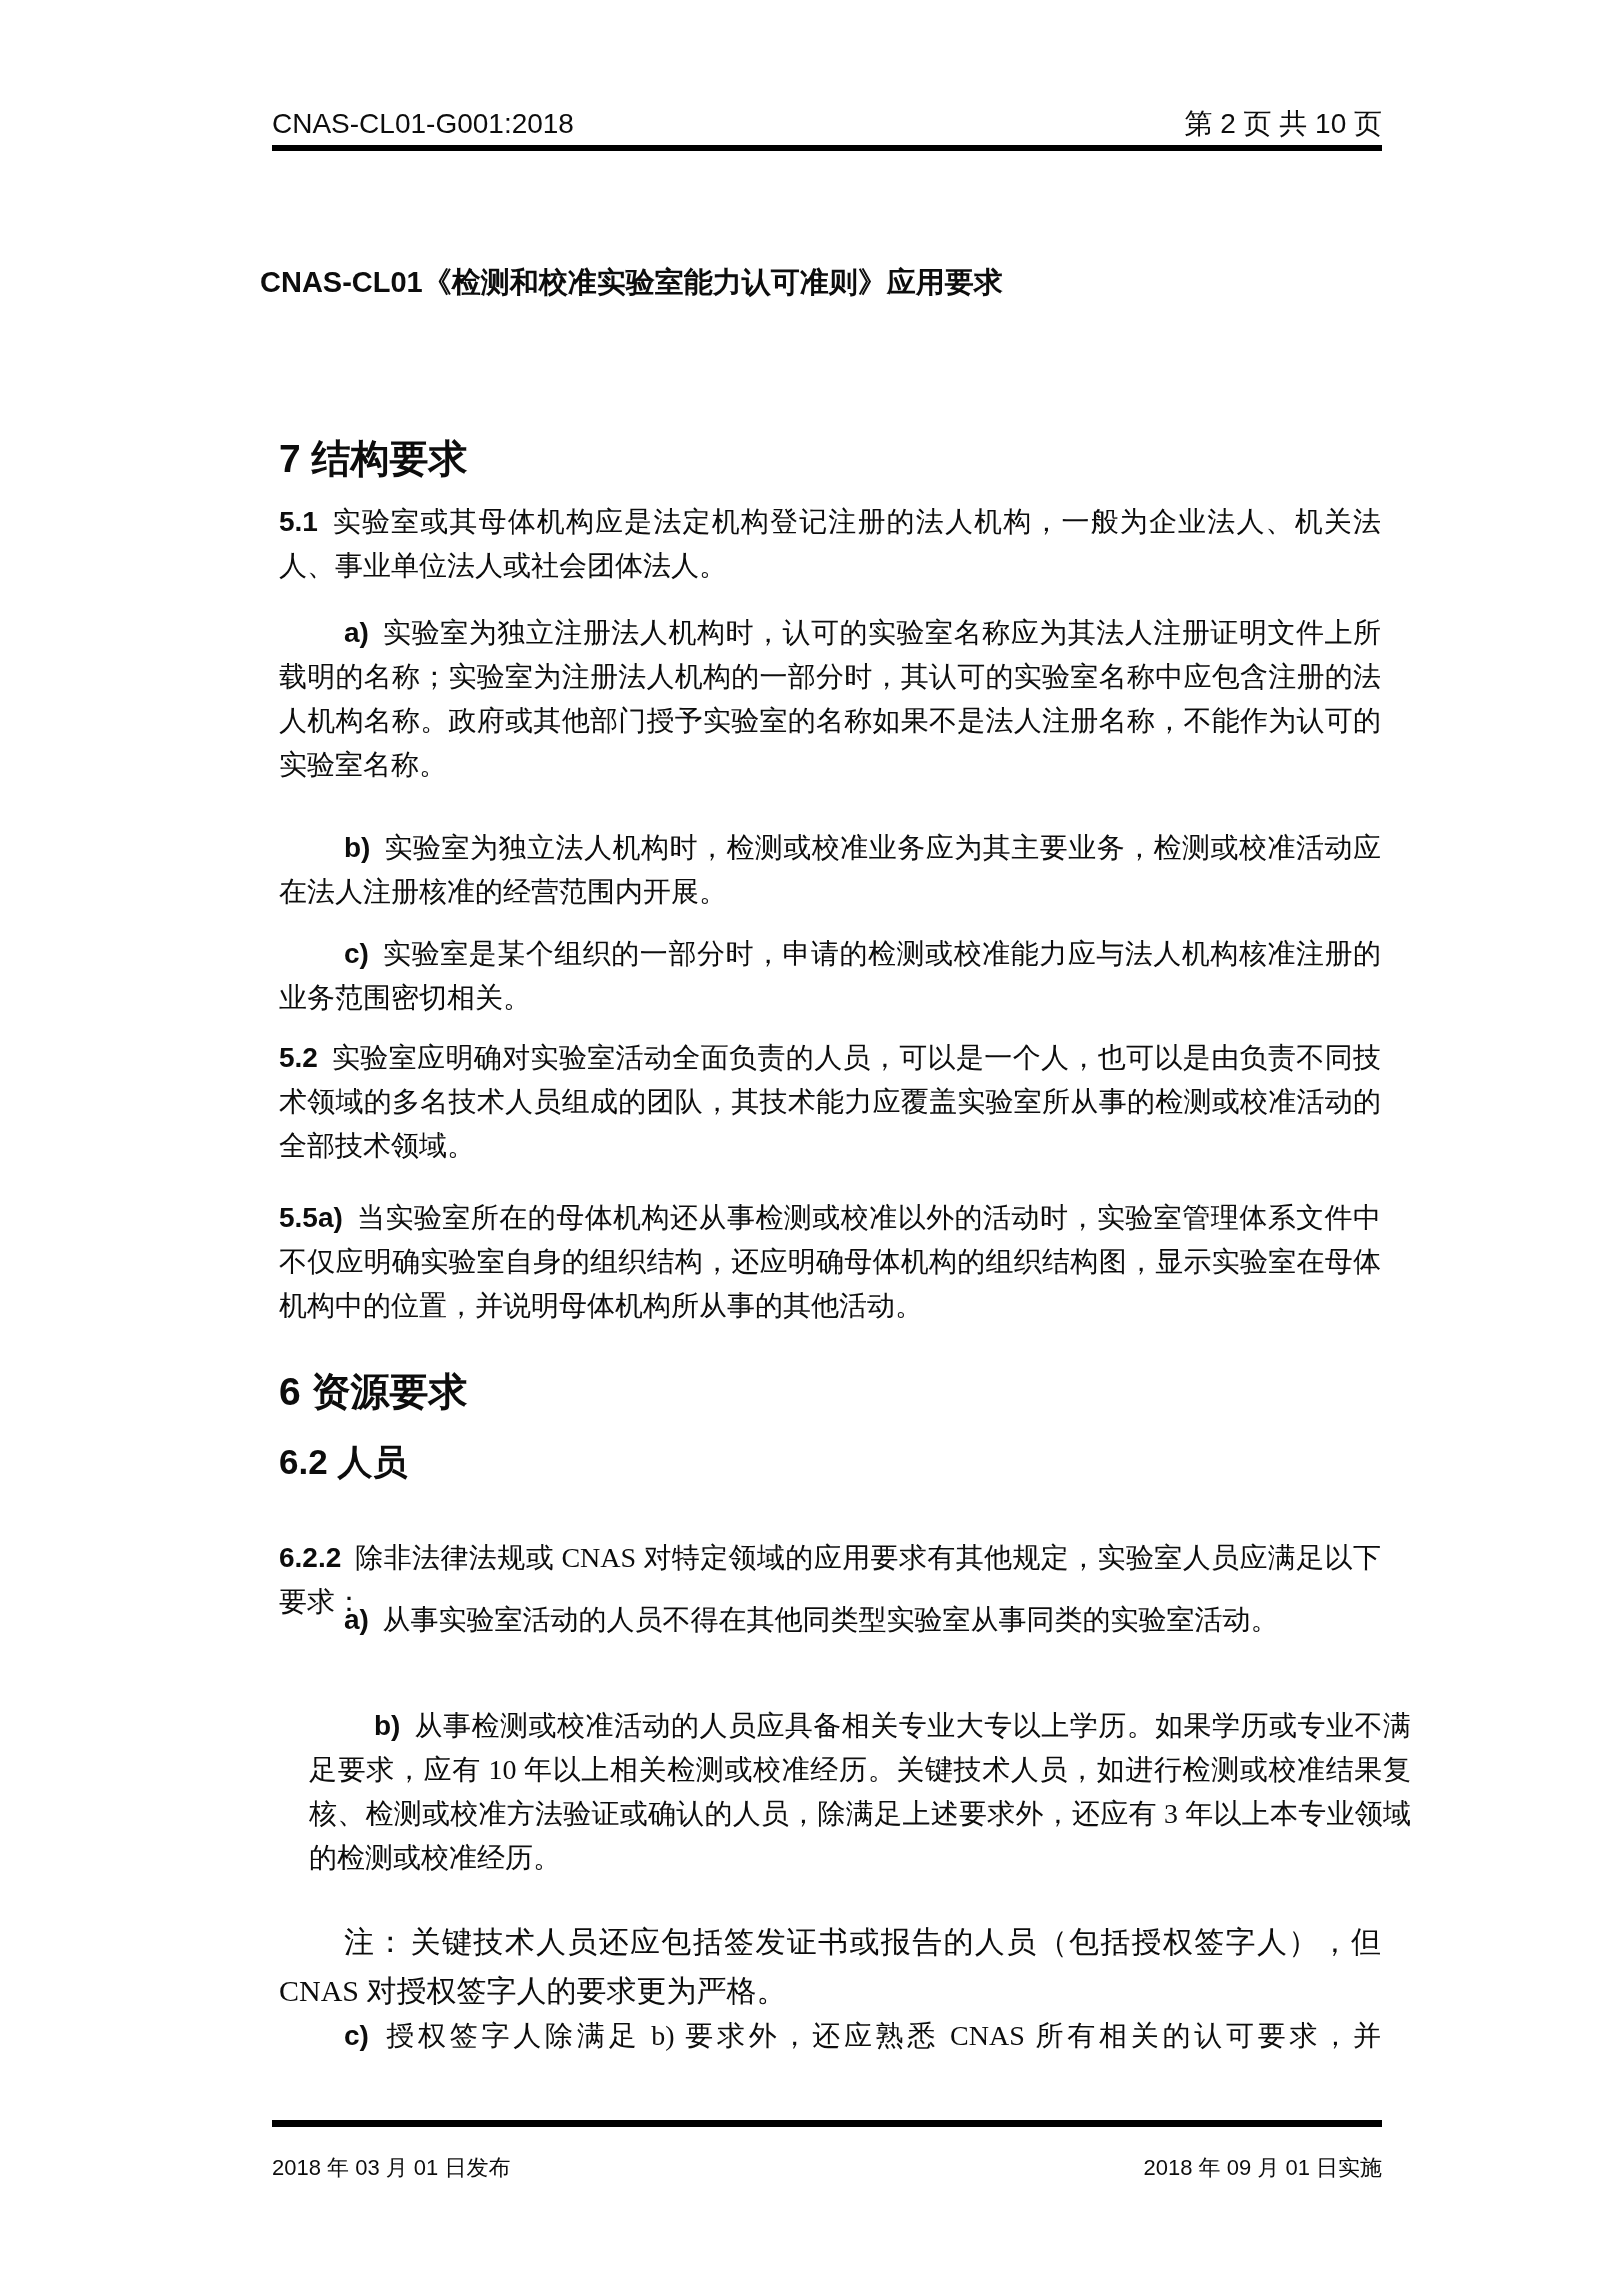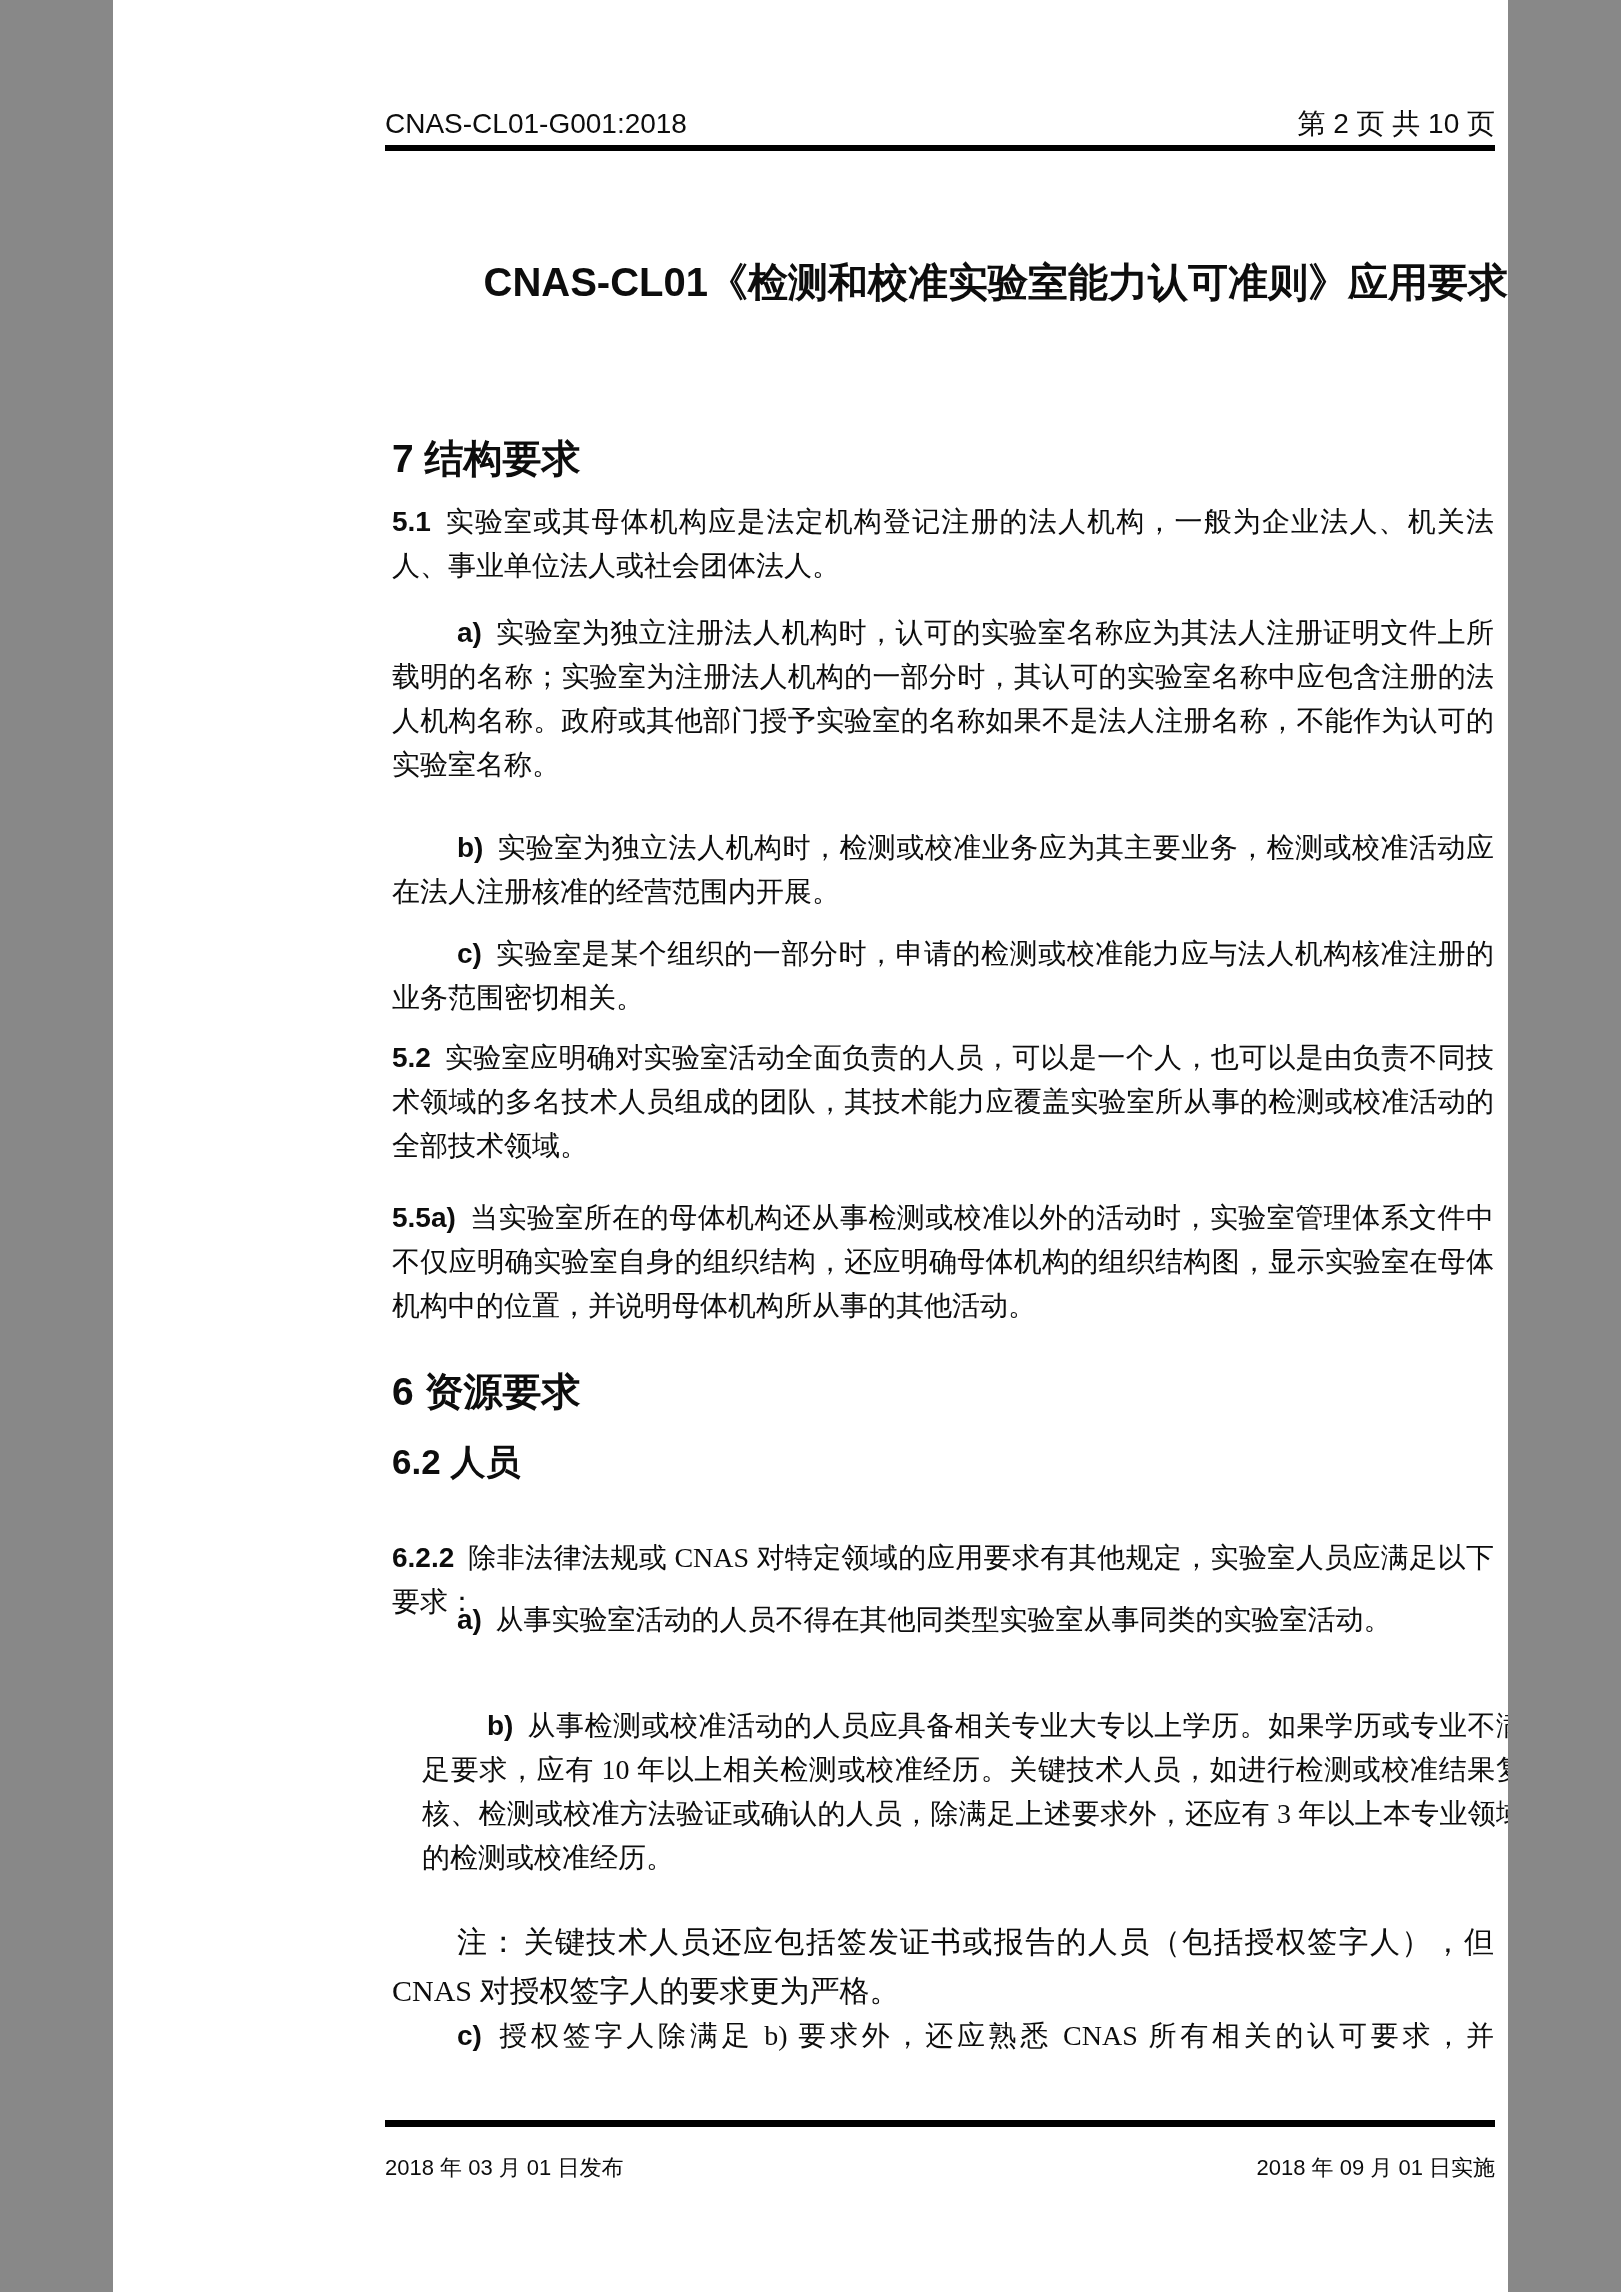--- a/index.html
+++ b/index.html
@@ -1,18 +1,18 @@
 <!DOCTYPE html>
 <html><head>
 <meta charset="utf-8">
 <style>
   html,body{margin:0;padding:0;background:#888;}
   .page{
     position:relative;
-    width:1395px;height:2293px;
+    width:1621px;height:2293px;
     margin:0 auto;
     background:#ffffff;
     color:#0d0d0d;
     overflow:hidden;
     font-family:"Liberation Serif","DejaVu Serif",serif;
   }
   
   .hdr,.ftr{
     position:absolute;left:272px;width:1110px;
     display:flex;justify-content:space-between;align-items:baseline;
@@ -20,21 +20,21 @@
   }
   .hdr{top:104px;font-size:28px;line-height:39px;}
   .ftr{top:2125px;font-size:22px;line-height:39px;margin-top:23px;}
   .rule{position:absolute;left:272px;width:1110px;background:#000;}
   .rule-top{top:145px;height:5.9px;}
   .rule-bottom{top:2120px;height:6.9px;}
   
   .title{
     position:absolute;top:253px;left:260px;width:1135px;
     font-family:"Liberation Sans","DejaVu Sans",sans-serif;
-    font-weight:bold;font-size:40px;line-height:59px;text-align:right;
+    font-weight:bold;font-size:29px;line-height:59px;text-align:left;
     white-space:nowrap;
   }
   .h1{
     position:absolute;left:279px;width:1102px;
     font-family:"Liberation Sans","DejaVu Sans",sans-serif;
     font-weight:bold;font-size:39px;line-height:51px;
   }
   #s5{top:433px;}
   #s6{top:1366px;}
   .h2{

